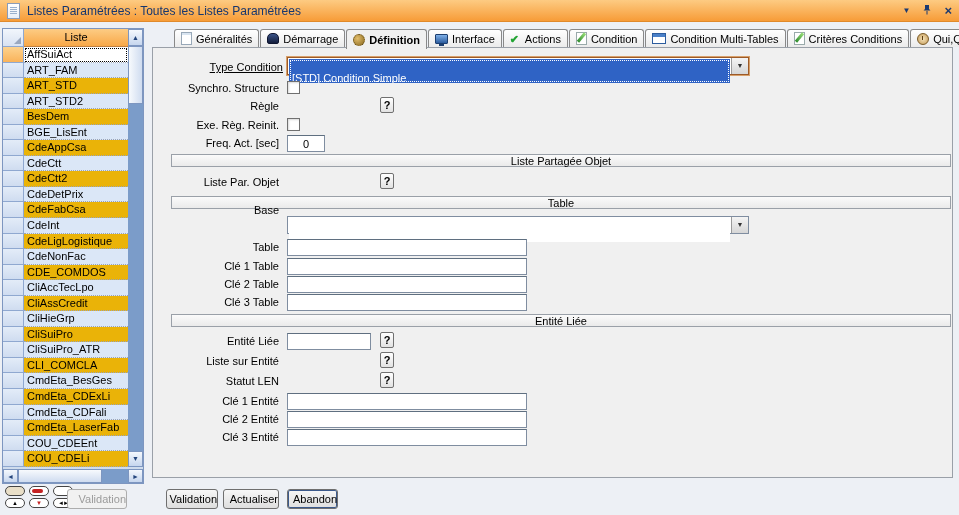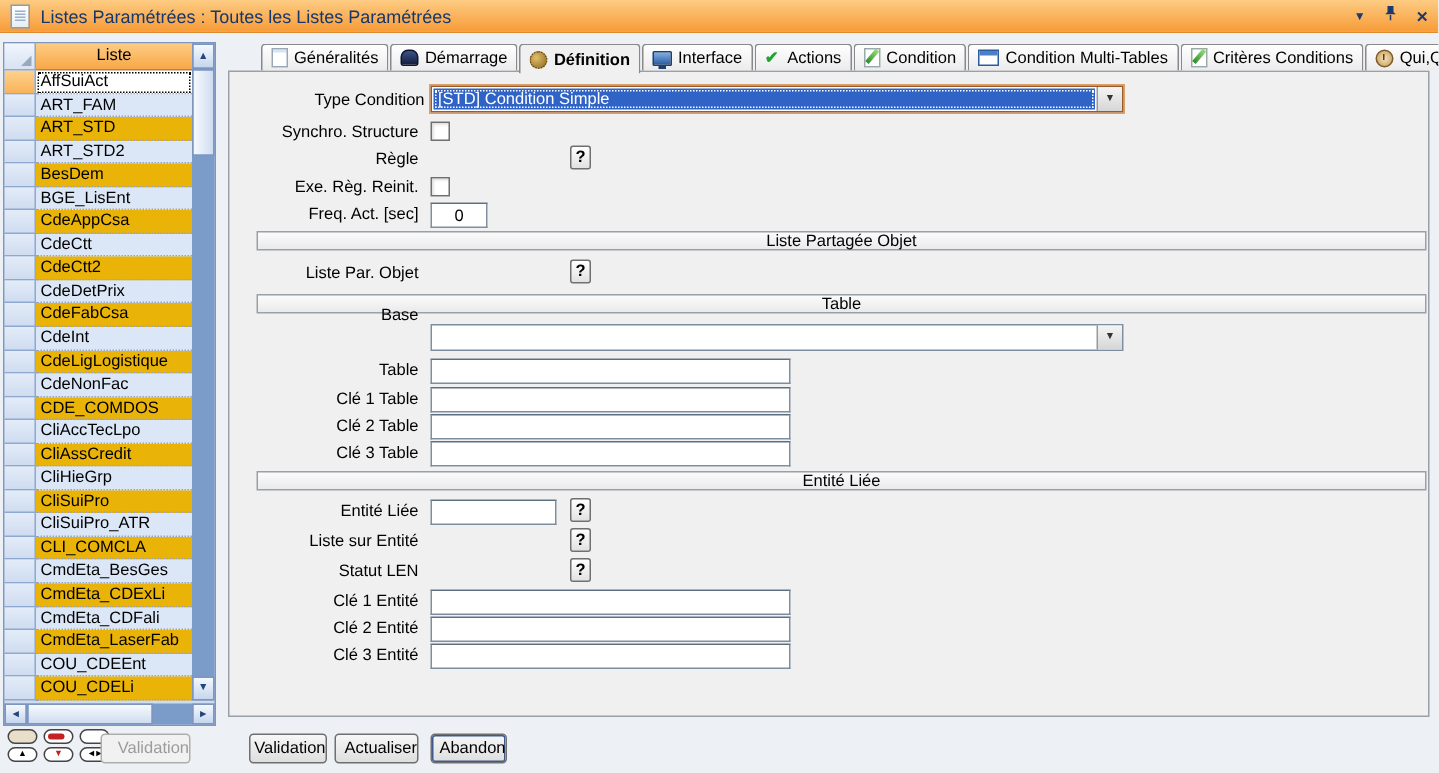--- a/index.html
+++ b/index.html
@@ -63,21 +63,21 @@
   
   .panel{position:absolute;left:152px;top:47px;width:801px;height:431px;background:#f0f0f0;border:1px solid #9aa0a8;box-sizing:border-box;z-index:2;}
   .flabel{position:absolute;width:126px;text-align:right;color:#000;white-space:nowrap;}
   .inp{position:absolute;height:17px;border:1px solid #7f8da0;border-top-color:#5f6f80;background:#fff;box-sizing:border-box;font:11px "Liberation Sans",sans-serif;padding:0 2px;}
   .inp.num{text-align:center;}
   .helpbtn{position:absolute;width:14px;height:16px;background:linear-gradient(#ffffff,#e2e2e2);border:1px solid #707070;border-radius:2px;text-align:center;line-height:15px;font-weight:bold;box-sizing:border-box;cursor:default;}
   .chk{position:absolute;width:13px;height:13px;background:#fff;border:1px solid #707070;box-shadow:inset 1px 1px 2px rgba(0,0,0,.15);box-sizing:border-box;}
   .secbar{position:absolute;left:18px;width:780px;height:13px;background:linear-gradient(#fbfbfb,#eaeaea);border:1px solid #9aa0a8;text-align:center;line-height:12px;box-sizing:border-box;color:#000;}
   .combo{position:absolute;left:134px;width:462px;height:18px;background:#fff;border:1px solid #7f8da0;box-sizing:border-box;display:flex;}
   .combo.focused{border:1px solid #9c5a28;box-shadow:0 0 0 1px #d8a06a;}
-  .combo-sel{flex:1;background:#2f63c5;color:#fff;margin:1px;outline:1px dotted #fff;outline-offset:-2px;line-height:14px;padding:0 3px;white-space:nowrap;overflow:hidden;}
+  .combo-sel{flex:1;background:#2f63c5;color:#fff;margin:1px;outline:1px dotted #fff;outline-offset:-2px;line-height:14px;padding:12px 3px;white-space:nowrap;overflow:hidden;}
   .combo-sel.empty{background:#fff;outline:none;color:#000;}
   .combo-btn{width:16px;flex:none;background:linear-gradient(#f4f4f4,#d6d6d6);border-left:1px solid #9a9a9a;text-align:center;font-size:7px;line-height:16px;color:#333;cursor:default;}
   .combo-btn::before{content:"▼";}
 
   
   .btn{position:absolute;height:20px;background:linear-gradient(#f7f7f7,#dedede);border:1px solid #6f6f6f;border-radius:3px;text-align:right;line-height:18px;box-sizing:border-box;cursor:default;color:#000;}
   .btn.focused{box-shadow:inset 0 0 0 1px #3c5a8c;}
   .btn.disabled{color:#9b9b9b;border-color:#adadad;background:#f1f1f1;}
   .mini{position:absolute;width:20px;height:10px;border:1px solid #444;border-radius:5px;background:#fff;box-sizing:border-box;font-size:6px;line-height:8px;text-align:center;color:#000;cursor:default;}
   .mini.beige{background:#e9dfc8;}
@@ -265,21 +265,21 @@
         <span>Critères Conditions</span>
       </div>
       <div class="tab">
         <span class="tabicon icon-clock"></span>
         <span>Qui,Quand?</span>
       </div>
     </div>
 
   <div class="panel">
 
-    <div class="flabel" style="top:13px;left:4px;">Type Condition</div>
+    <div class="flabel" style="top:13px;left:4px;text-decoration:underline;">Type Condition</div>
     <div class="combo focused" style="top:9px;">
       <div class="combo-sel">[STD] Condition Simple</div>
       <div class="combo-btn"></div>
     </div>
 
     <div class="flabel" style="top:34px;left:0;">Synchro. Structure</div>
     <div class="chk" style="left:134px;top:33px;"></div>
 
     <div class="flabel" style="top:52px;left:0;">Règle</div>
     <div class="helpbtn" style="left:227px;top:49px;">?</div>

